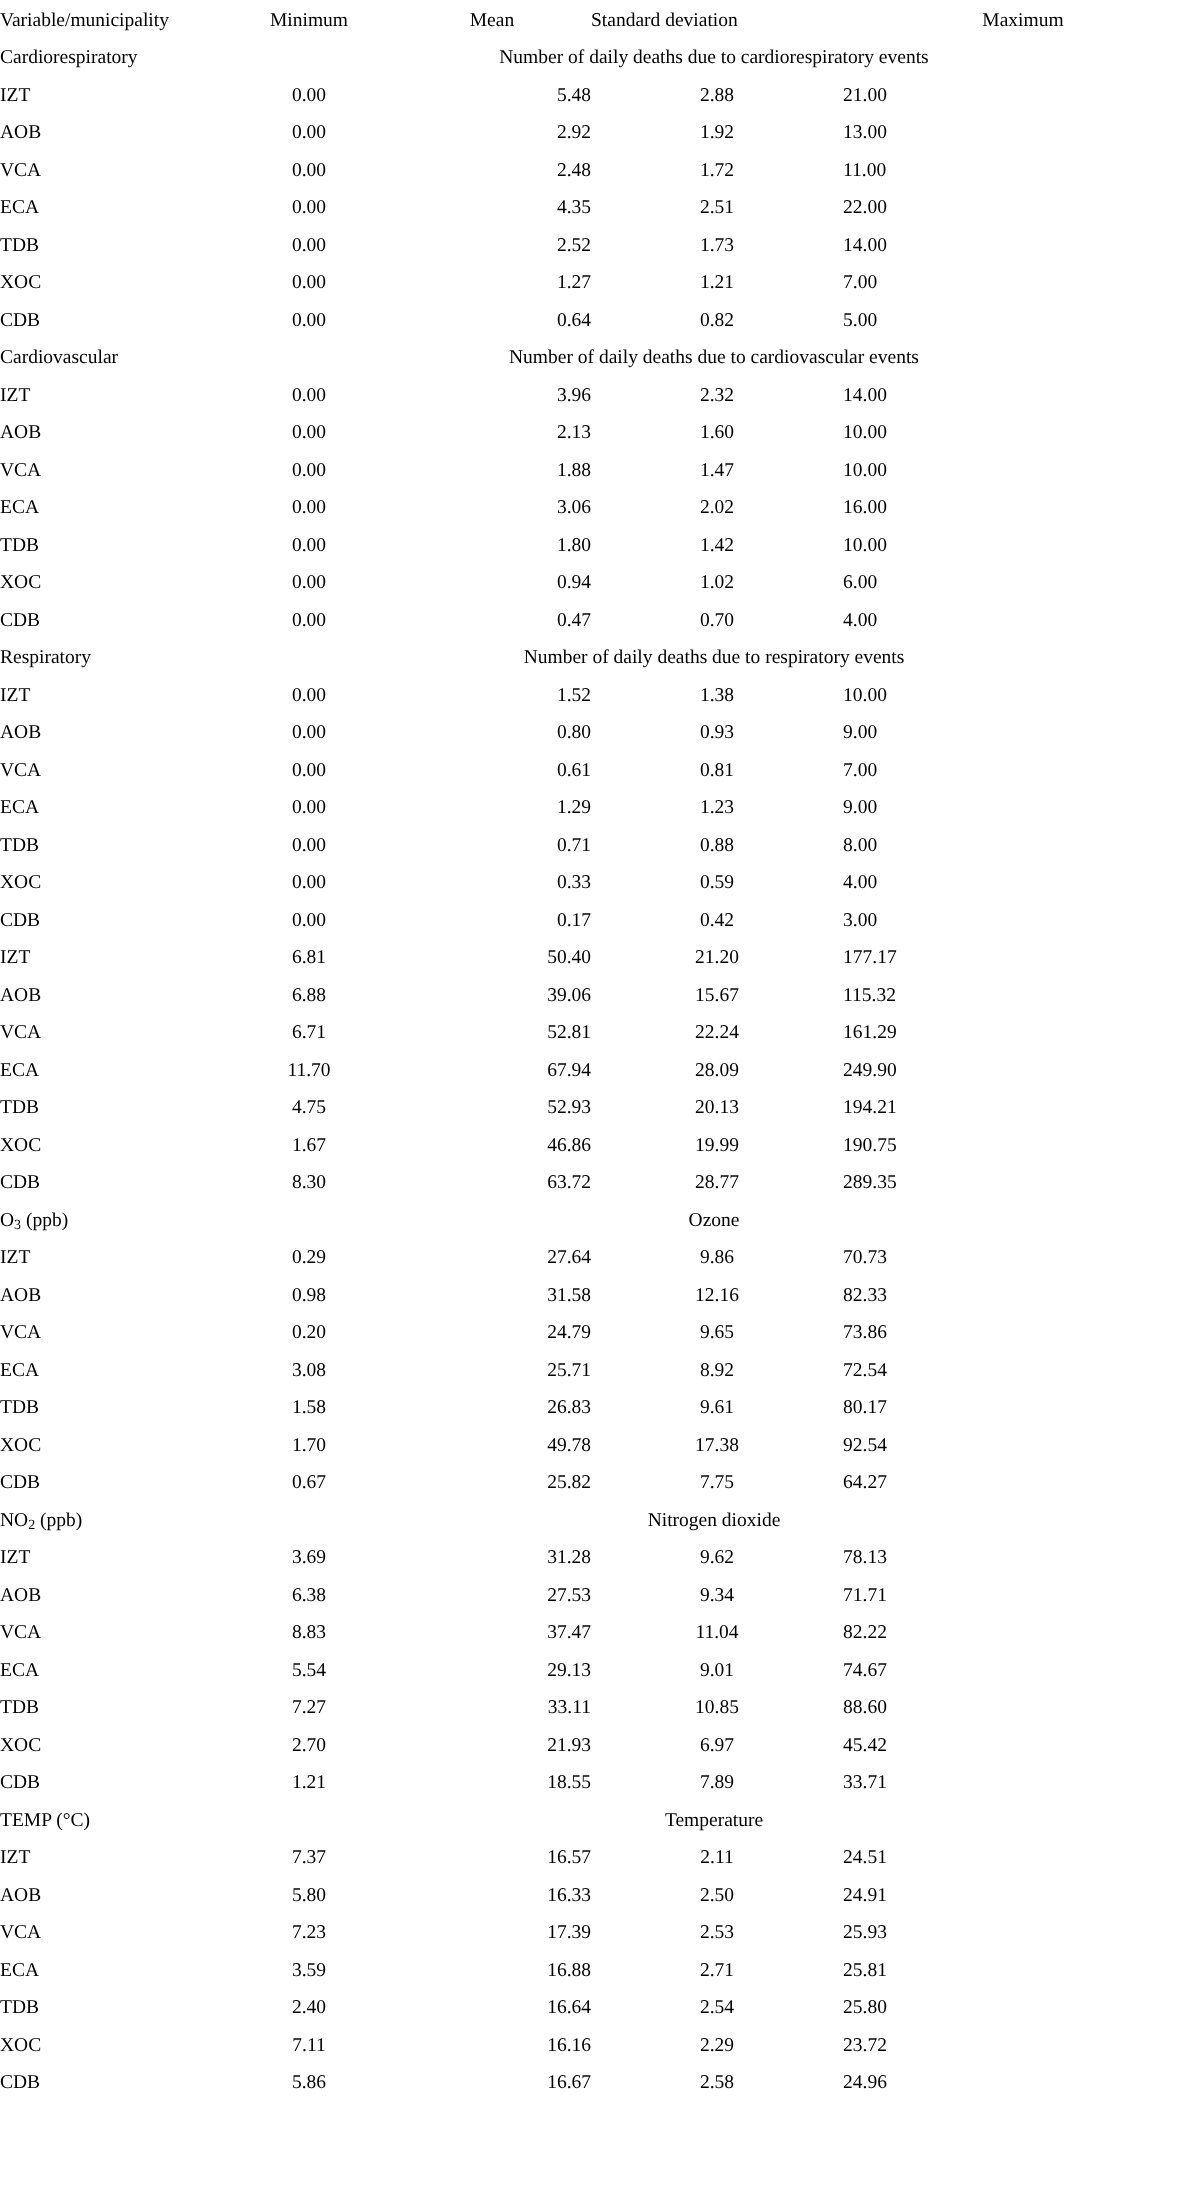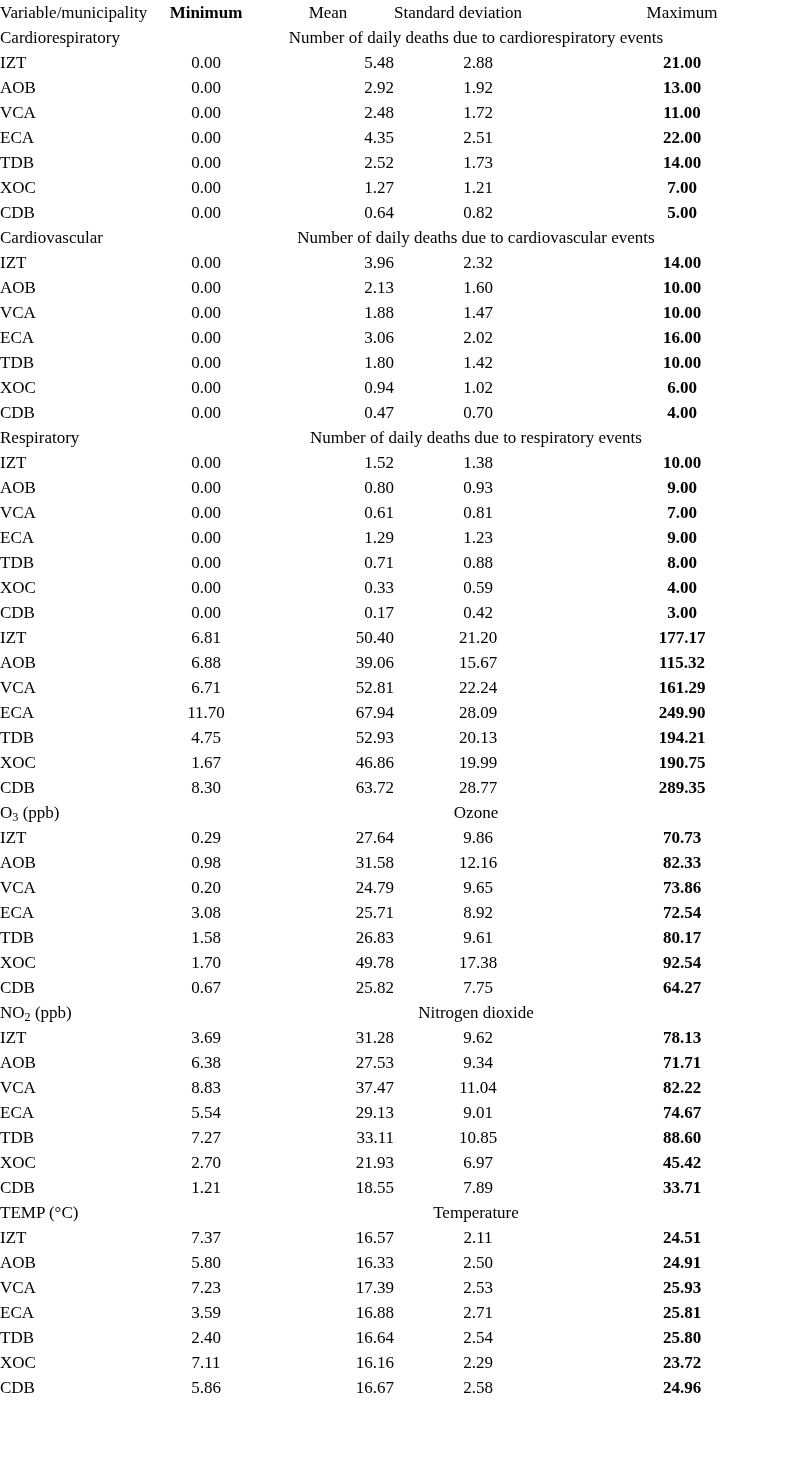--- a/index.html
+++ b/index.html
@@ -17,55 +17,55 @@
     position: relative;
     width: 802px;
     height: 1462px;
     background: #ffffff;
     overflow: hidden;
   }
   table.stats {
     width: 802px;
     border-collapse: collapse;
     table-layout: fixed;
-    font-size: 17px;
+    font-size: 13px;
     line-height: 1;
   }
   table.stats tr { height: 25px; }
   table.stats td {
     padding: 0;
     margin: 0;
     vertical-align: middle;
     white-space: nowrap;
     border: none;
   }
 
   
   col.c-label { width: 150px; }
   col.c-min   { width: 112px; }
   col.c-mean  { width: 132px; }
   col.c-sd    { width: 168px; }
   col.c-max   { width: 240px; }
 
   
   .hdr-label { text-align: left;   padding-left: 6px; }
-  .hdr-min   { text-align: center; font-weight: bold; }
+  .hdr-min   { text-align: center; }
   .hdr-mean  { text-align: center; }
   .hdr-sd    { text-align: left; padding-left: 16px; }
   .hdr-max   { text-align: center; padding-right: 54px; }
 
   
   .cell-label {
     text-align: left;
     padding-left: 6px;
   }
   .cell-num-min  { text-align: center; padding-right: 0px; }
   .cell-num-mean { text-align: right; padding-right: 14px; }
   .cell-num-sd   { text-align: center; padding-right: 34px; }
-  .cell-num-max  { text-align: center; padding-right: 57px; font-weight: bold; }
+  .cell-num-max  { text-align: left; padding-right: 57px; }
 
   
   .sect-desc {
     text-align: center;
     padding: 0;
   }
   .sect-desc.wide {
     text-align: left;
     padding-left: 18px;
   }

